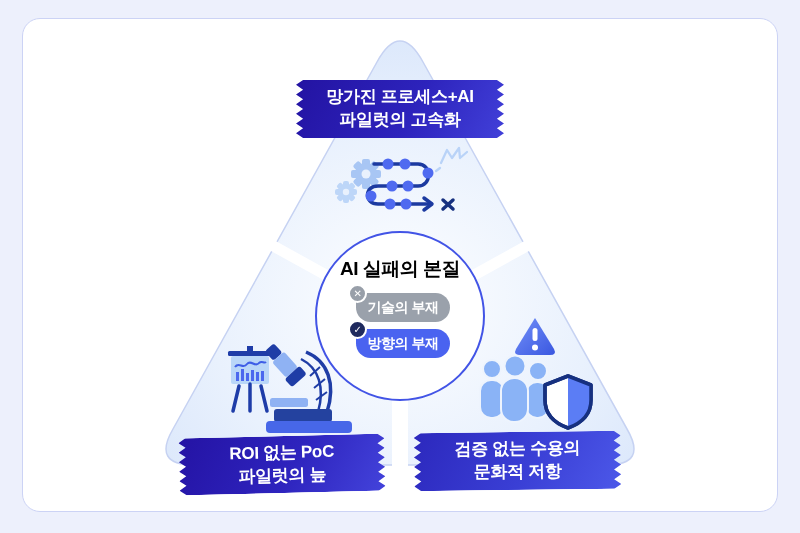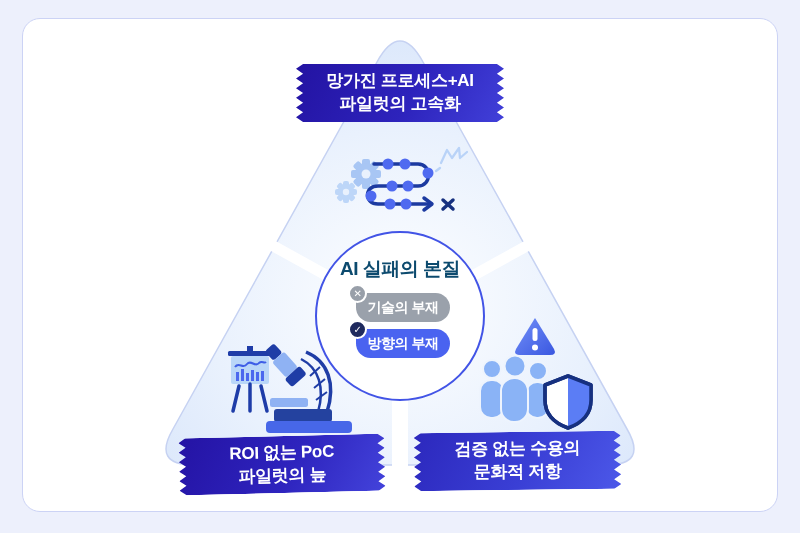--- a/index.html
+++ b/index.html
@@ -11,30 +11,30 @@
   .tri-svg { position:absolute; left:0; top:0; width:800px; height:533px; }
   .icon-svg { position:absolute; }
   .ribbon { position:absolute; display:flex; flex-direction:column; justify-content:center;
             align-items:center; text-align:center; color:#ffffff; font-weight:bold;
             font-size:17px; line-height:1.35; letter-spacing:-0.3px;
             clip-path: polygon(3.4% 0%, 96.6% 0%, 100% 8.33%, 96.6% 16.67%, 100% 25%,
               96.6% 33.33%, 100% 41.67%, 96.6% 50%, 100% 58.33%, 96.6% 66.67%, 100% 75%,
               96.6% 83.33%, 100% 91.67%, 96.6% 100%, 3.4% 100%, 0% 91.67%, 3.4% 83.33%,
               0% 75%, 3.4% 66.67%, 0% 58.33%, 3.4% 50%, 0% 41.67%, 3.4% 33.33%, 0% 25%,
               3.4% 16.67%, 0% 8.33%, 3.4% 0%); }
-  .ribbon-top { left:296px; top:64px; width:208px; height:58px;
+  .ribbon-top { left:296px; top:80px; width:208px; height:58px;
                 background:linear-gradient(118deg,#2313a2 0%,#2d23bc 55%,#4140d9 100%); }
   .ribbon-bl  { left:179px; top:436px; width:206px; height:57px; transform:rotate(-1.4deg);
                 background:linear-gradient(118deg,#2413a4 0%,#2e24be 55%,#4343db 100%); }
   .ribbon-br  { left:414px; top:432px; width:207px; height:58px; transform:rotate(-0.7deg);
                 background:linear-gradient(118deg,#2c28bd 0%,#3a3fd5 55%,#4c58e9 100%); }
   .circle { position:absolute; left:315px; top:231px; width:170px; height:170px;
             border-radius:50%; background:#ffffff; border:2.5px solid #4254e6; }
   .center-title { position:absolute; left:315px; top:256px; width:170px; text-align:center;
-                  font-size:19px; font-weight:bold; color:#0c4a6e; letter-spacing:-0.5px; }
+                  font-size:19px; font-weight:bold; color:#000000; letter-spacing:-0.5px; }
   .pill { position:absolute; left:356px; width:94px; height:29px; border-radius:7px 15px 15px 15px;
           color:#fff; font-size:14px; font-weight:bold; display:flex; align-items:center;
           justify-content:center; letter-spacing:-0.5px; }
   .pill-gray { top:293px; background:#9aa1ab; }
   .pill-blue { top:329px; background:#4a63f0; }
   .badge { position:absolute; left:-8px; top:-9px; width:19px; height:19px; border-radius:50%;
            border:2px solid #ffffff; color:#fff; font-size:10px; font-weight:bold;
            display:flex; align-items:center; justify-content:center; }
   .badge-x { background:#989fa9; }
   .badge-check { background:#1f2a5e; }

